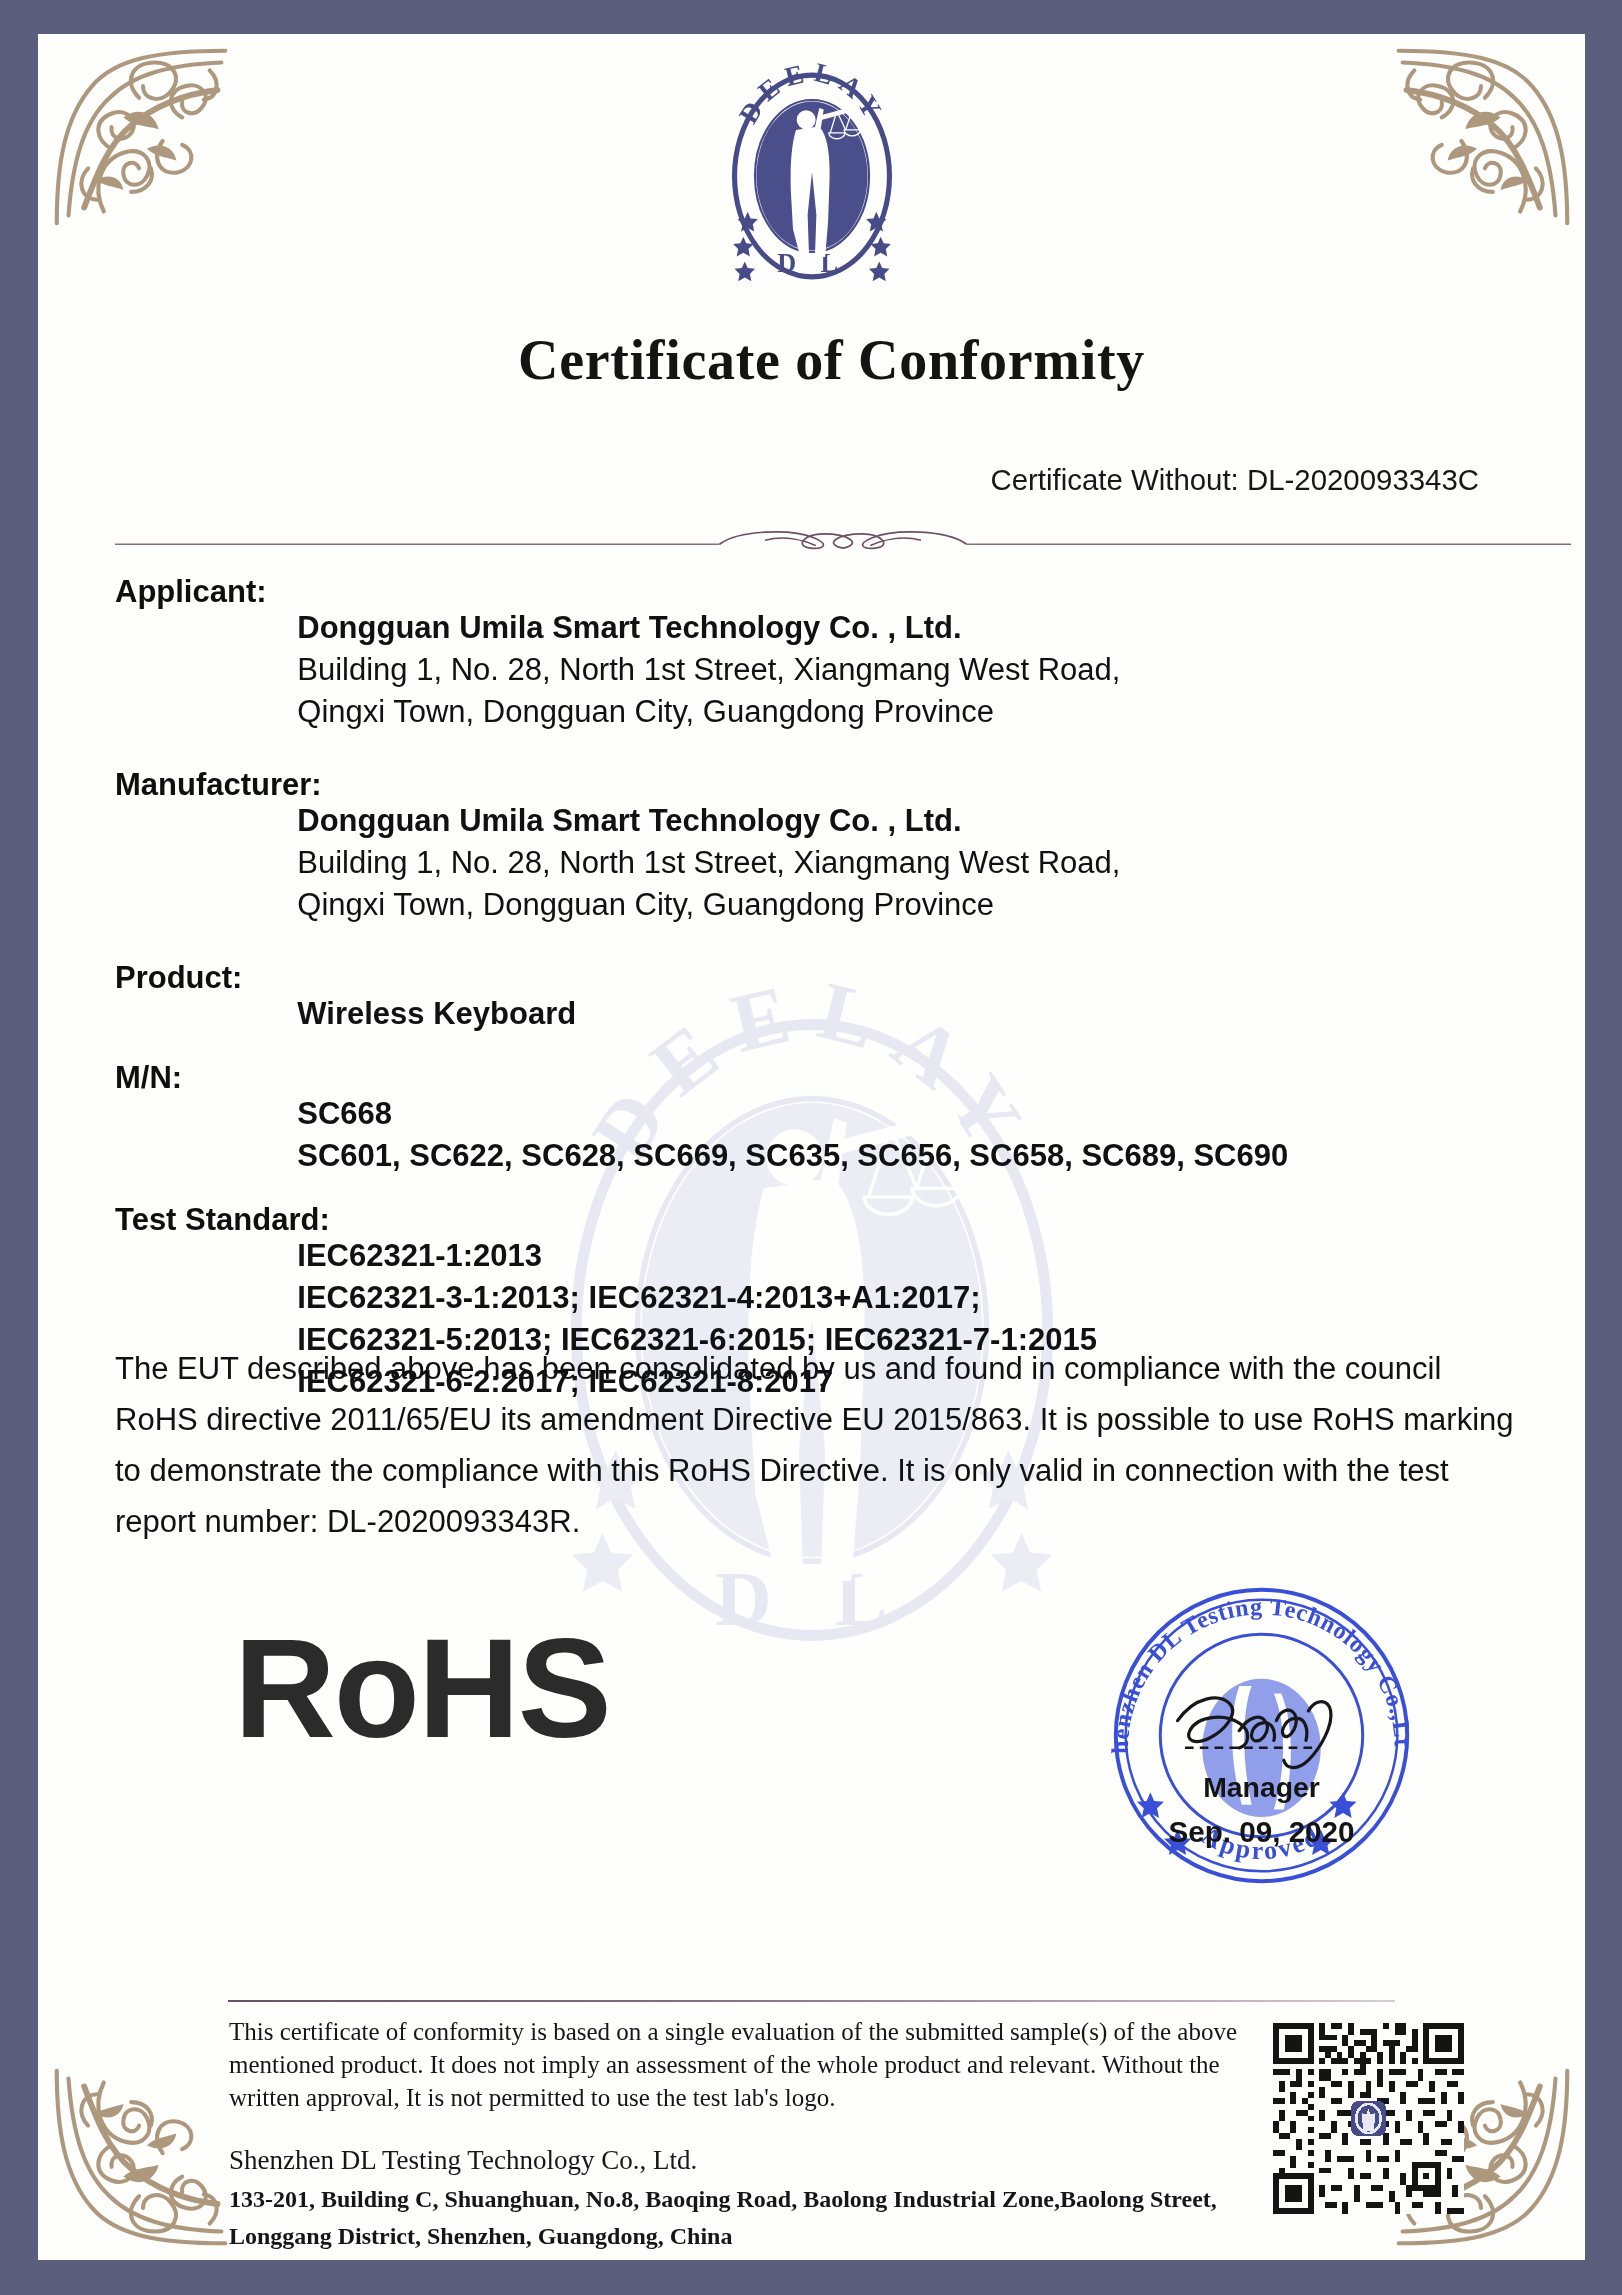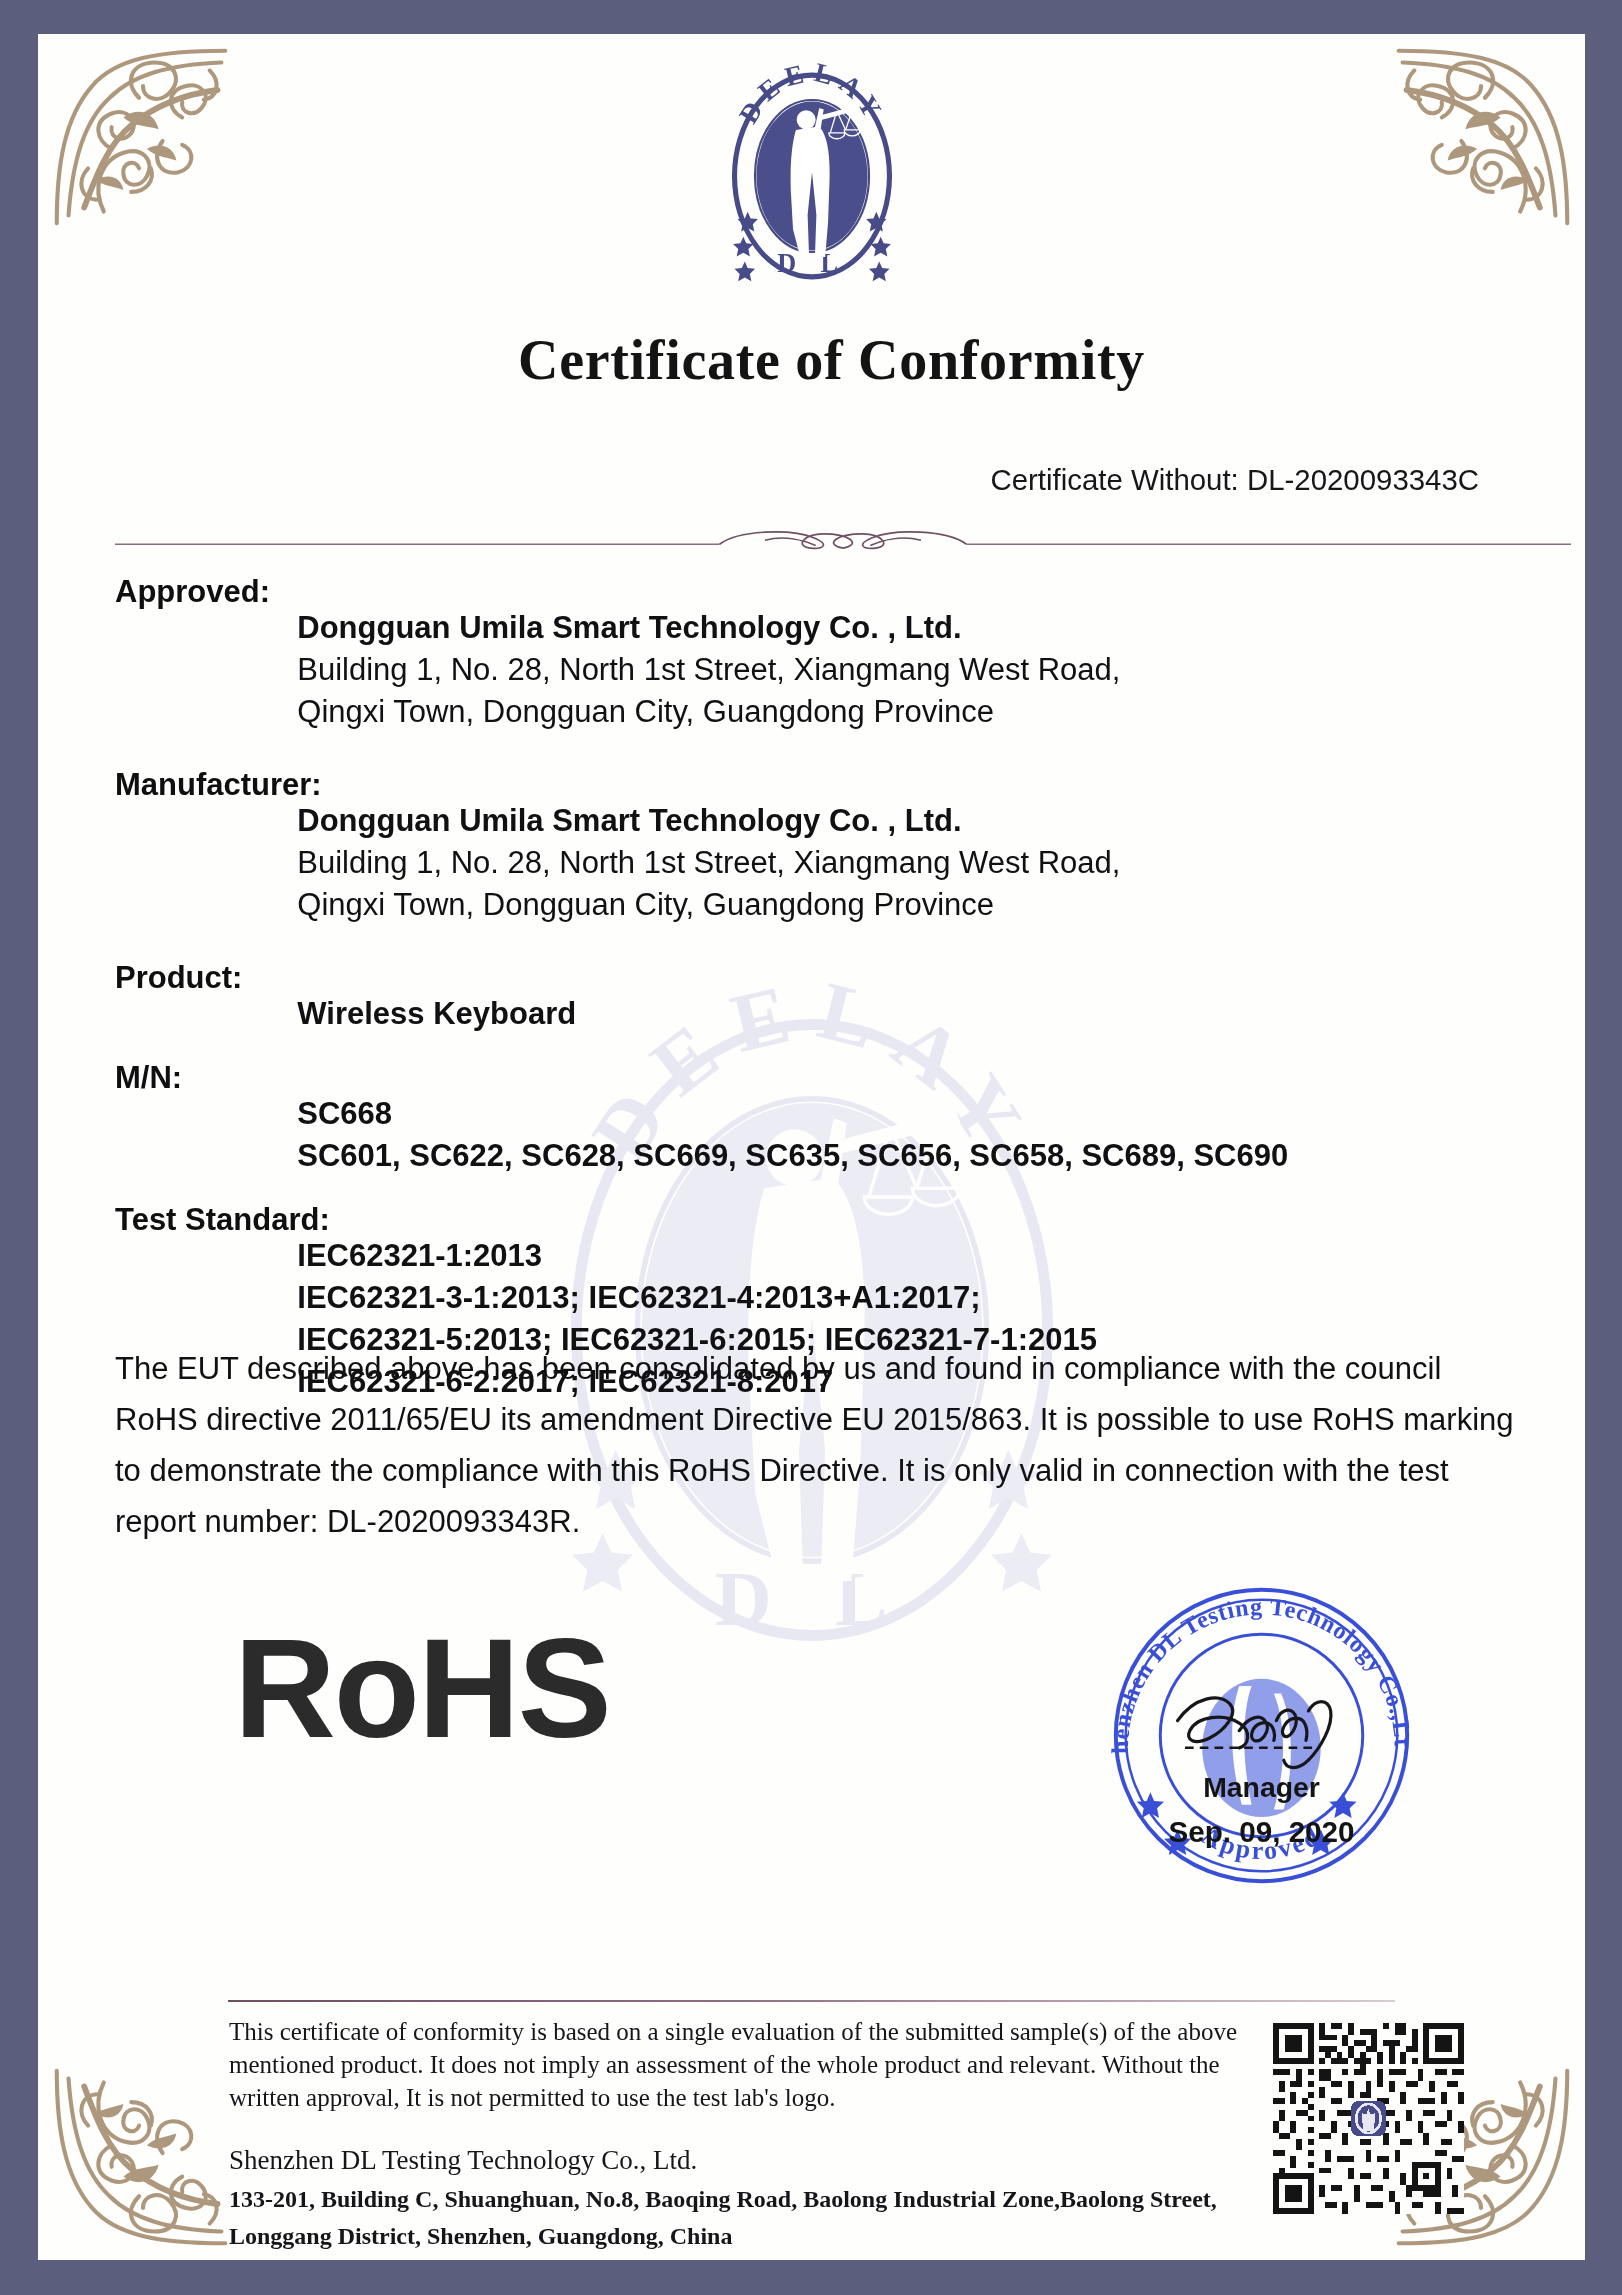--- a/index.html
+++ b/index.html
@@ -370,21 +370,21 @@
         <path d="M930,28 C960,6 1040,4 1075,18 C1100,28 1090,36 1070,34 C1045,31 1060,12 1090,12 C1130,12 1150,28 1120,34"></path>
         <path d="M1310,28 C1280,6 1200,4 1165,18 C1140,28 1150,36 1170,34 C1195,31 1180,12 1150,12 C1110,12 1090,28 1120,34"></path>
         <path d="M1000,22 C1030,14 1060,22 1078,30"></path>
         <path d="M1240,22 C1210,14 1180,22 1162,30"></path>
       </g>
     </svg>
 
     <div class="fields">
 
       <div class="field-row">
-        <div class="field-label">Approved:</div>
+        <div class="field-label">Applicant:</div>
         <div class="field-values">
           <div class="val bold">Dongguan Umila Smart Technology Co. , Ltd.</div>
           <div class="val">Building 1, No. 28, North 1st Street, Xiangmang West Road,</div>
           <div class="val">Qingxi Town, Dongguan City, Guangdong Province</div>
         </div>
       </div>
 
       <div class="gap-md"></div>
 
       <div class="field-row">

